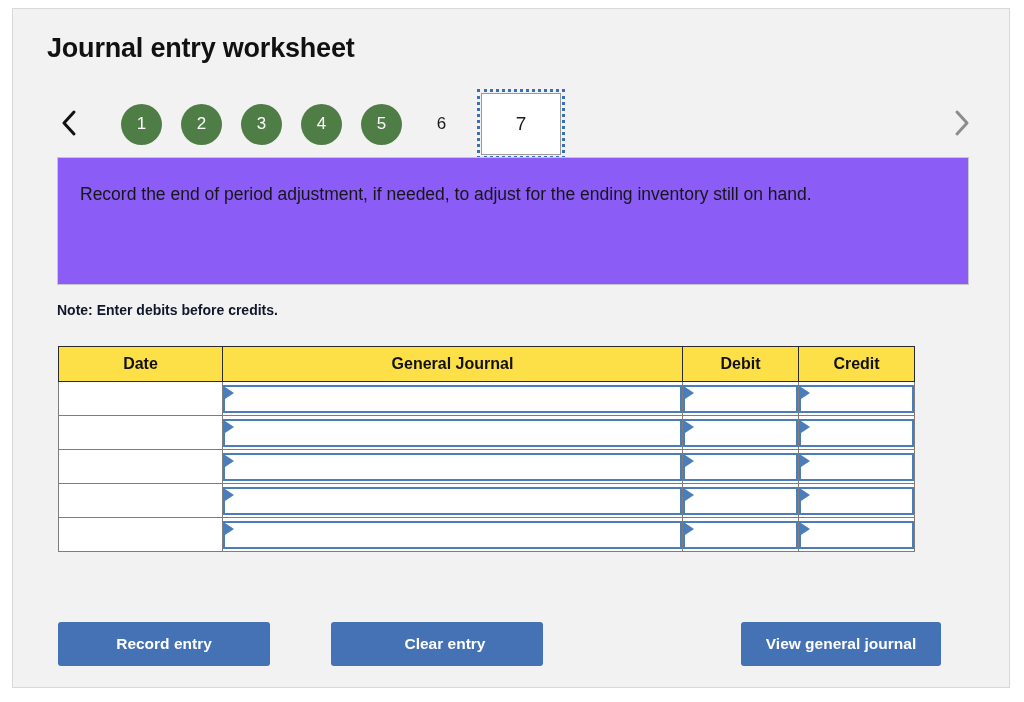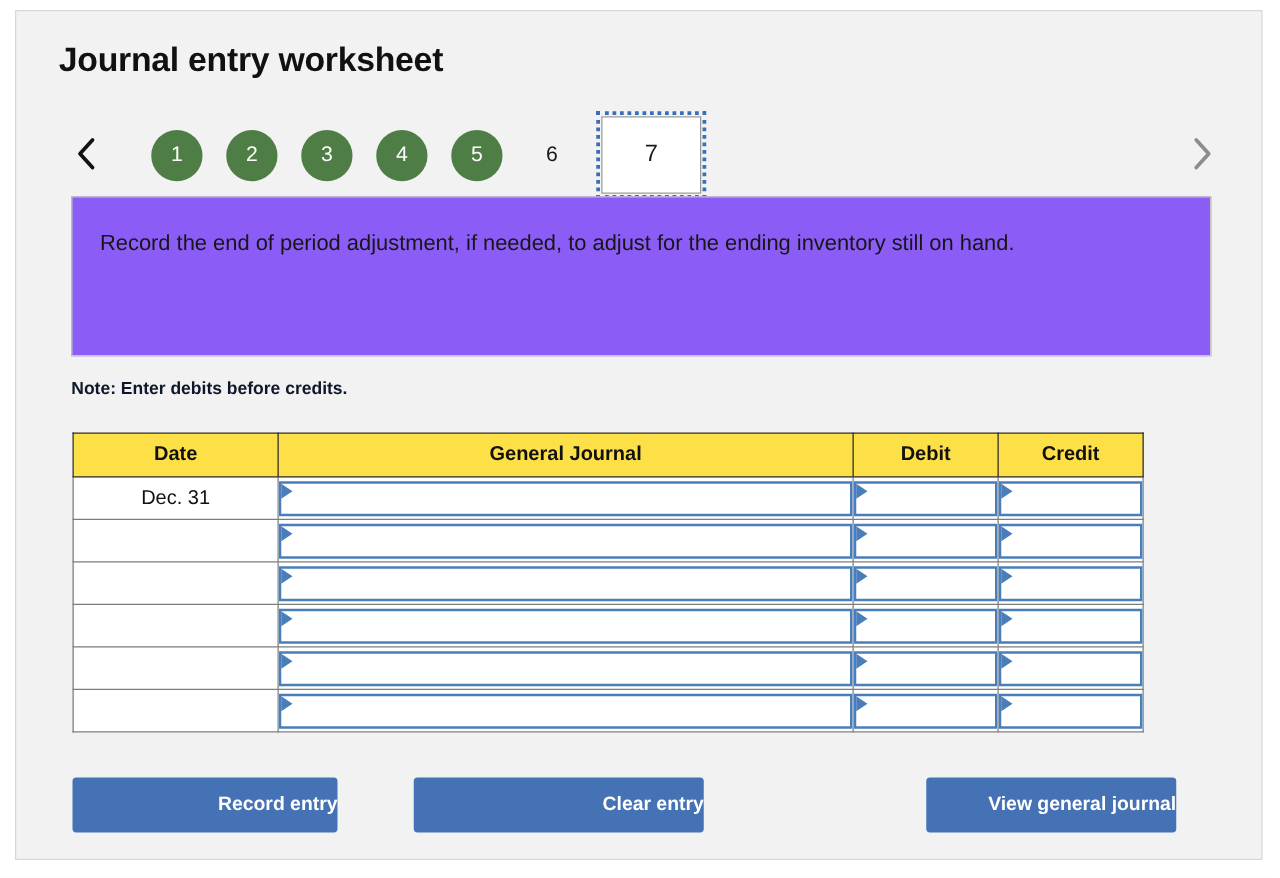--- a/index.html
+++ b/index.html
@@ -195,24 +195,23 @@
     height: 44px;
     background: #4472b4;
     color: #ffffff;
     border: none;
     border-radius: 3px;
     font-family: "Liberation Sans", sans-serif;
     font-size: 15.5px;
     font-weight: bold;
     cursor: pointer;
     padding: 0;
-    text-align: right;
   }
   #btn-record { left: 45px;  top: 613px; width: 212px; }
-  #btn-clear  { left: 318px; top: 613px; width: 232px; padding-left: 16px; }
+  #btn-clear  { left: 318px; top: 613px; width: 212px; padding-left: 16px; }
   #btn-view   { left: 728px; top: 613px; width: 200px; }
 </style>
 </head>
 <body>
 
 <div id="panel">
 
   <div id="worksheet-title">Journal entry worksheet</div>
 
   <div id="stepnav">
@@ -257,38 +256,20 @@
     <thead>
       <tr>
         <th>Date</th>
         <th>General Journal</th>
         <th>Debit</th>
         <th>Credit</th>
       </tr>
     </thead>
     <tbody id="journal-body">
         <tr>
-          <td class="date-cell">Dec. 31</td>
-          <td class="field-cell">
-            <div class="field">
-              <span class="tri"></span>
-            </div>
-          </td>
-          <td class="field-cell">
-            <div class="field">
-              <span class="tri"></span>
-            </div>
-          </td>
-          <td class="field-cell">
-            <div class="field">
-              <span class="tri"></span>
-            </div>
-          </td>
-        </tr>
-        <tr>
           <td class="date-cell"></td>
           <td class="field-cell">
             <div class="field">
               <span class="tri"></span>
             </div>
           </td>
           <td class="field-cell">
             <div class="field">
               <span class="tri"></span>
             </div>

